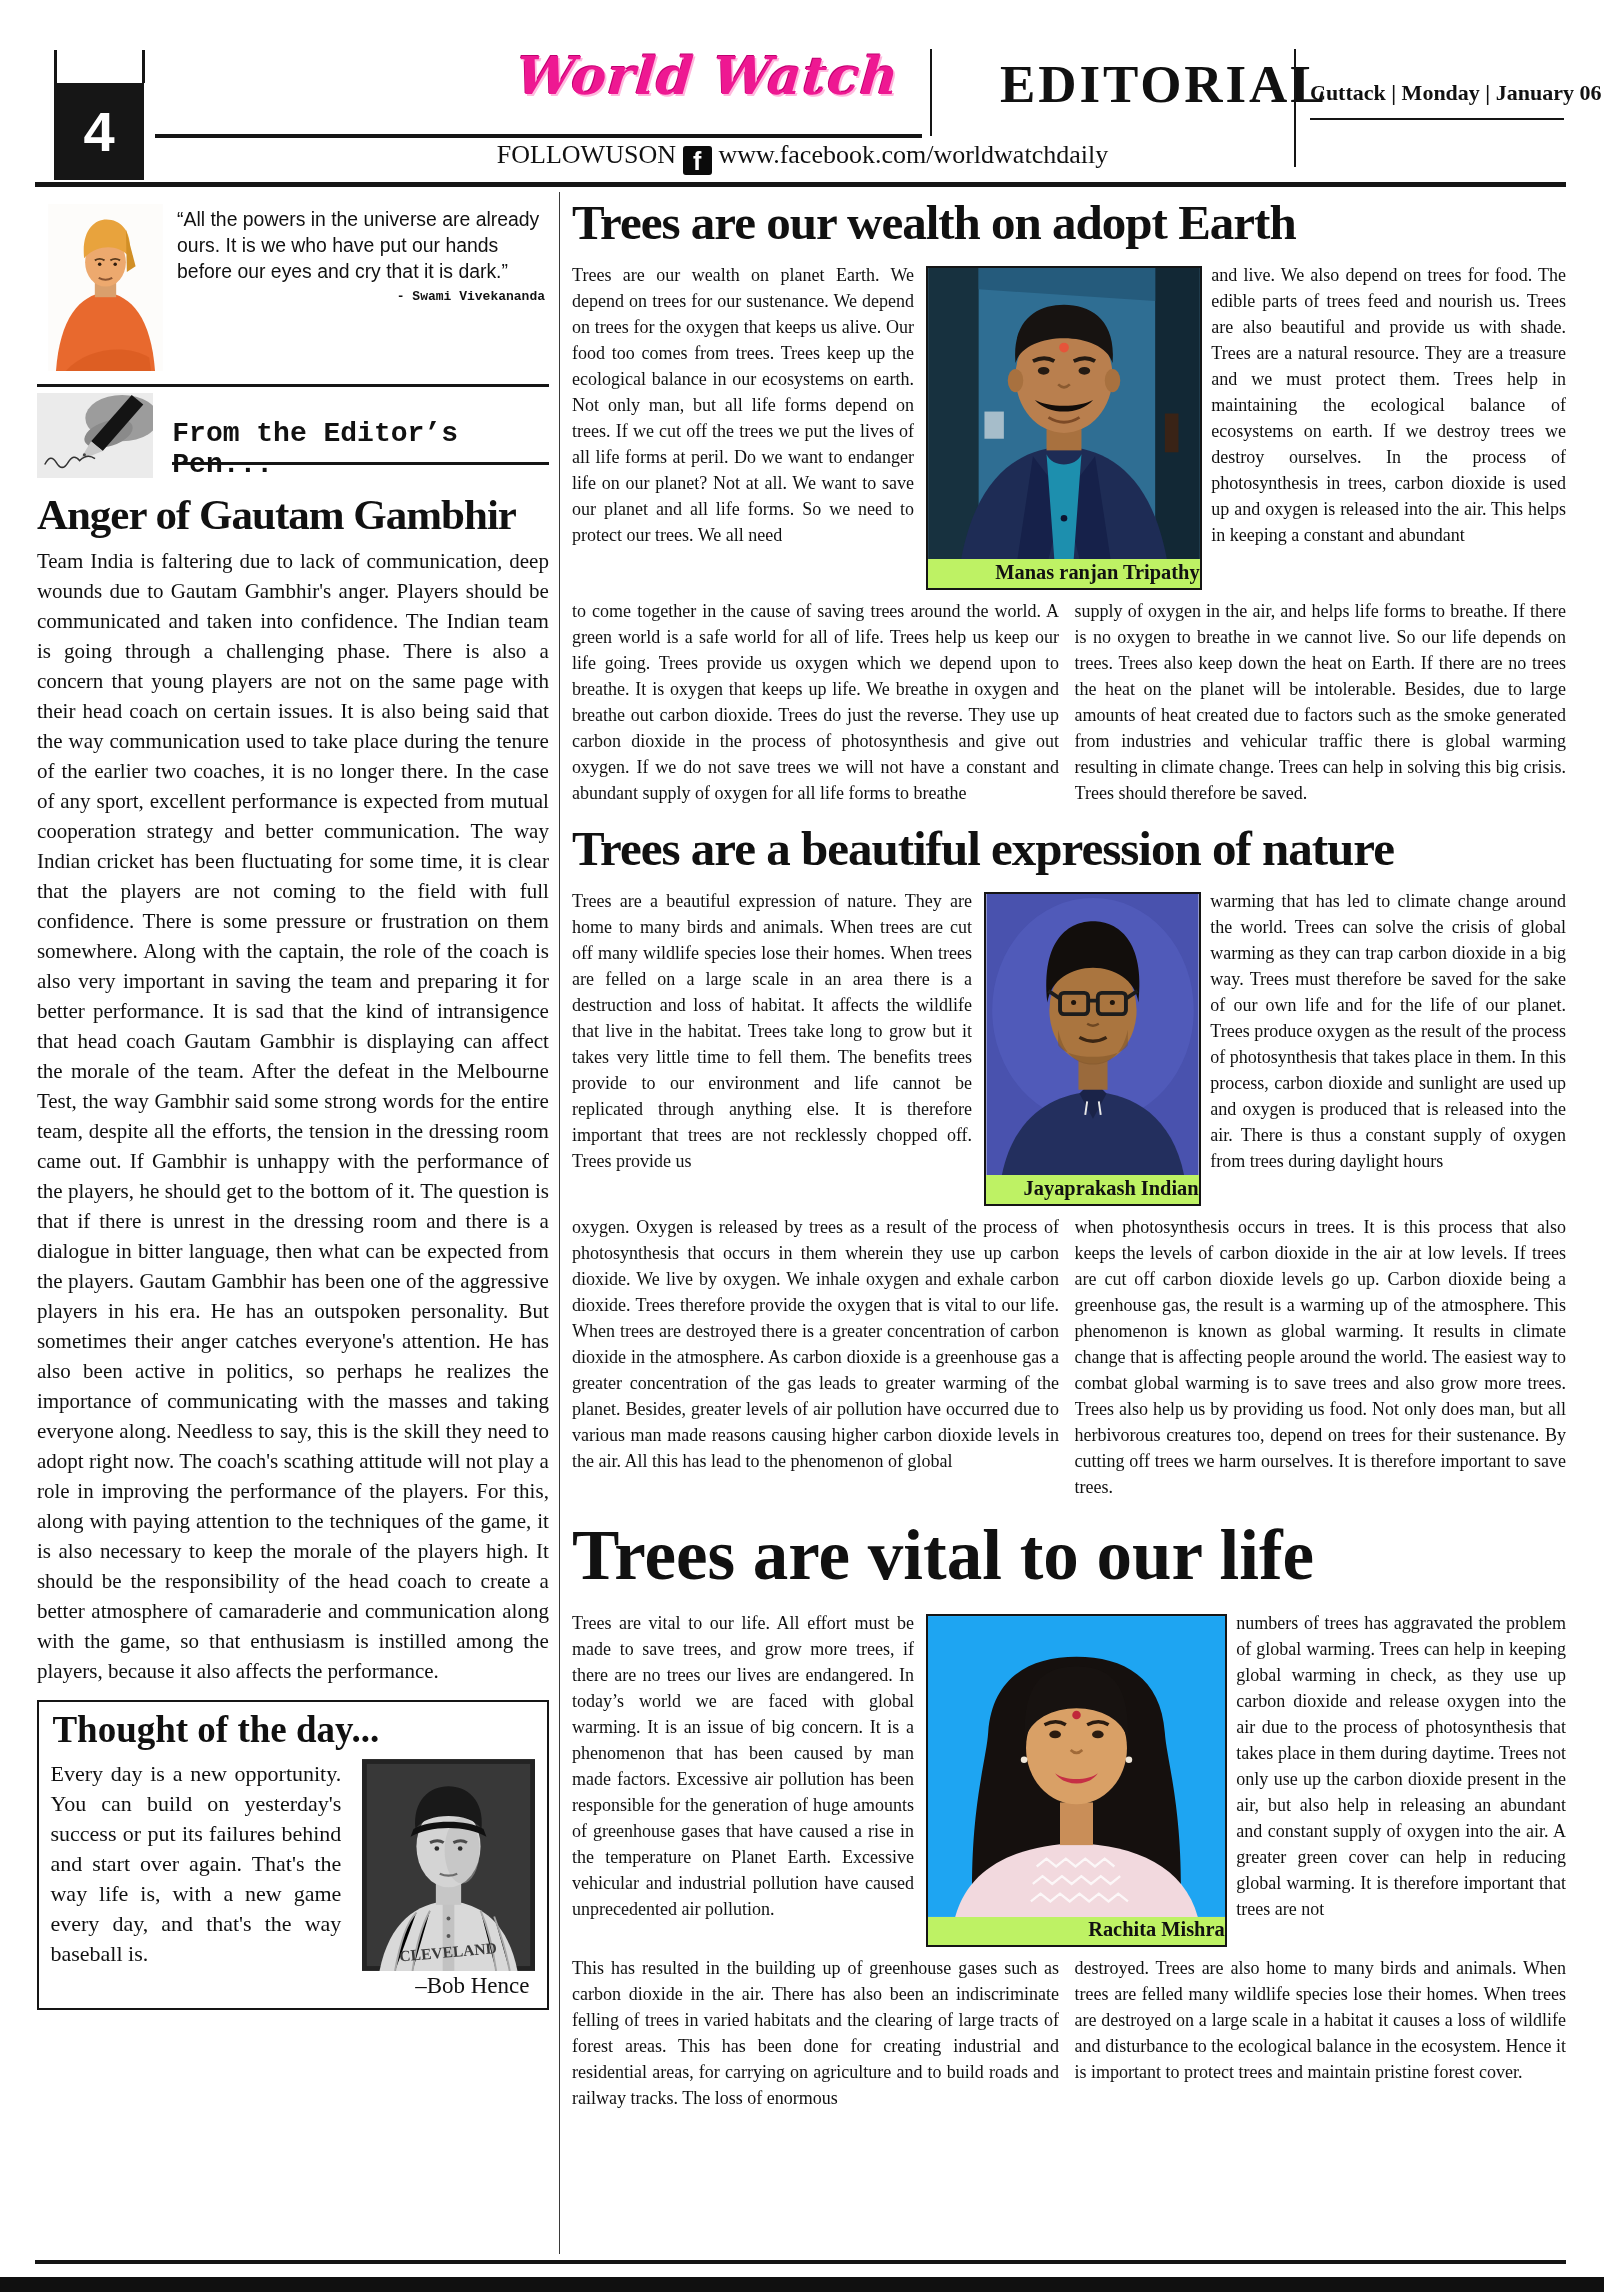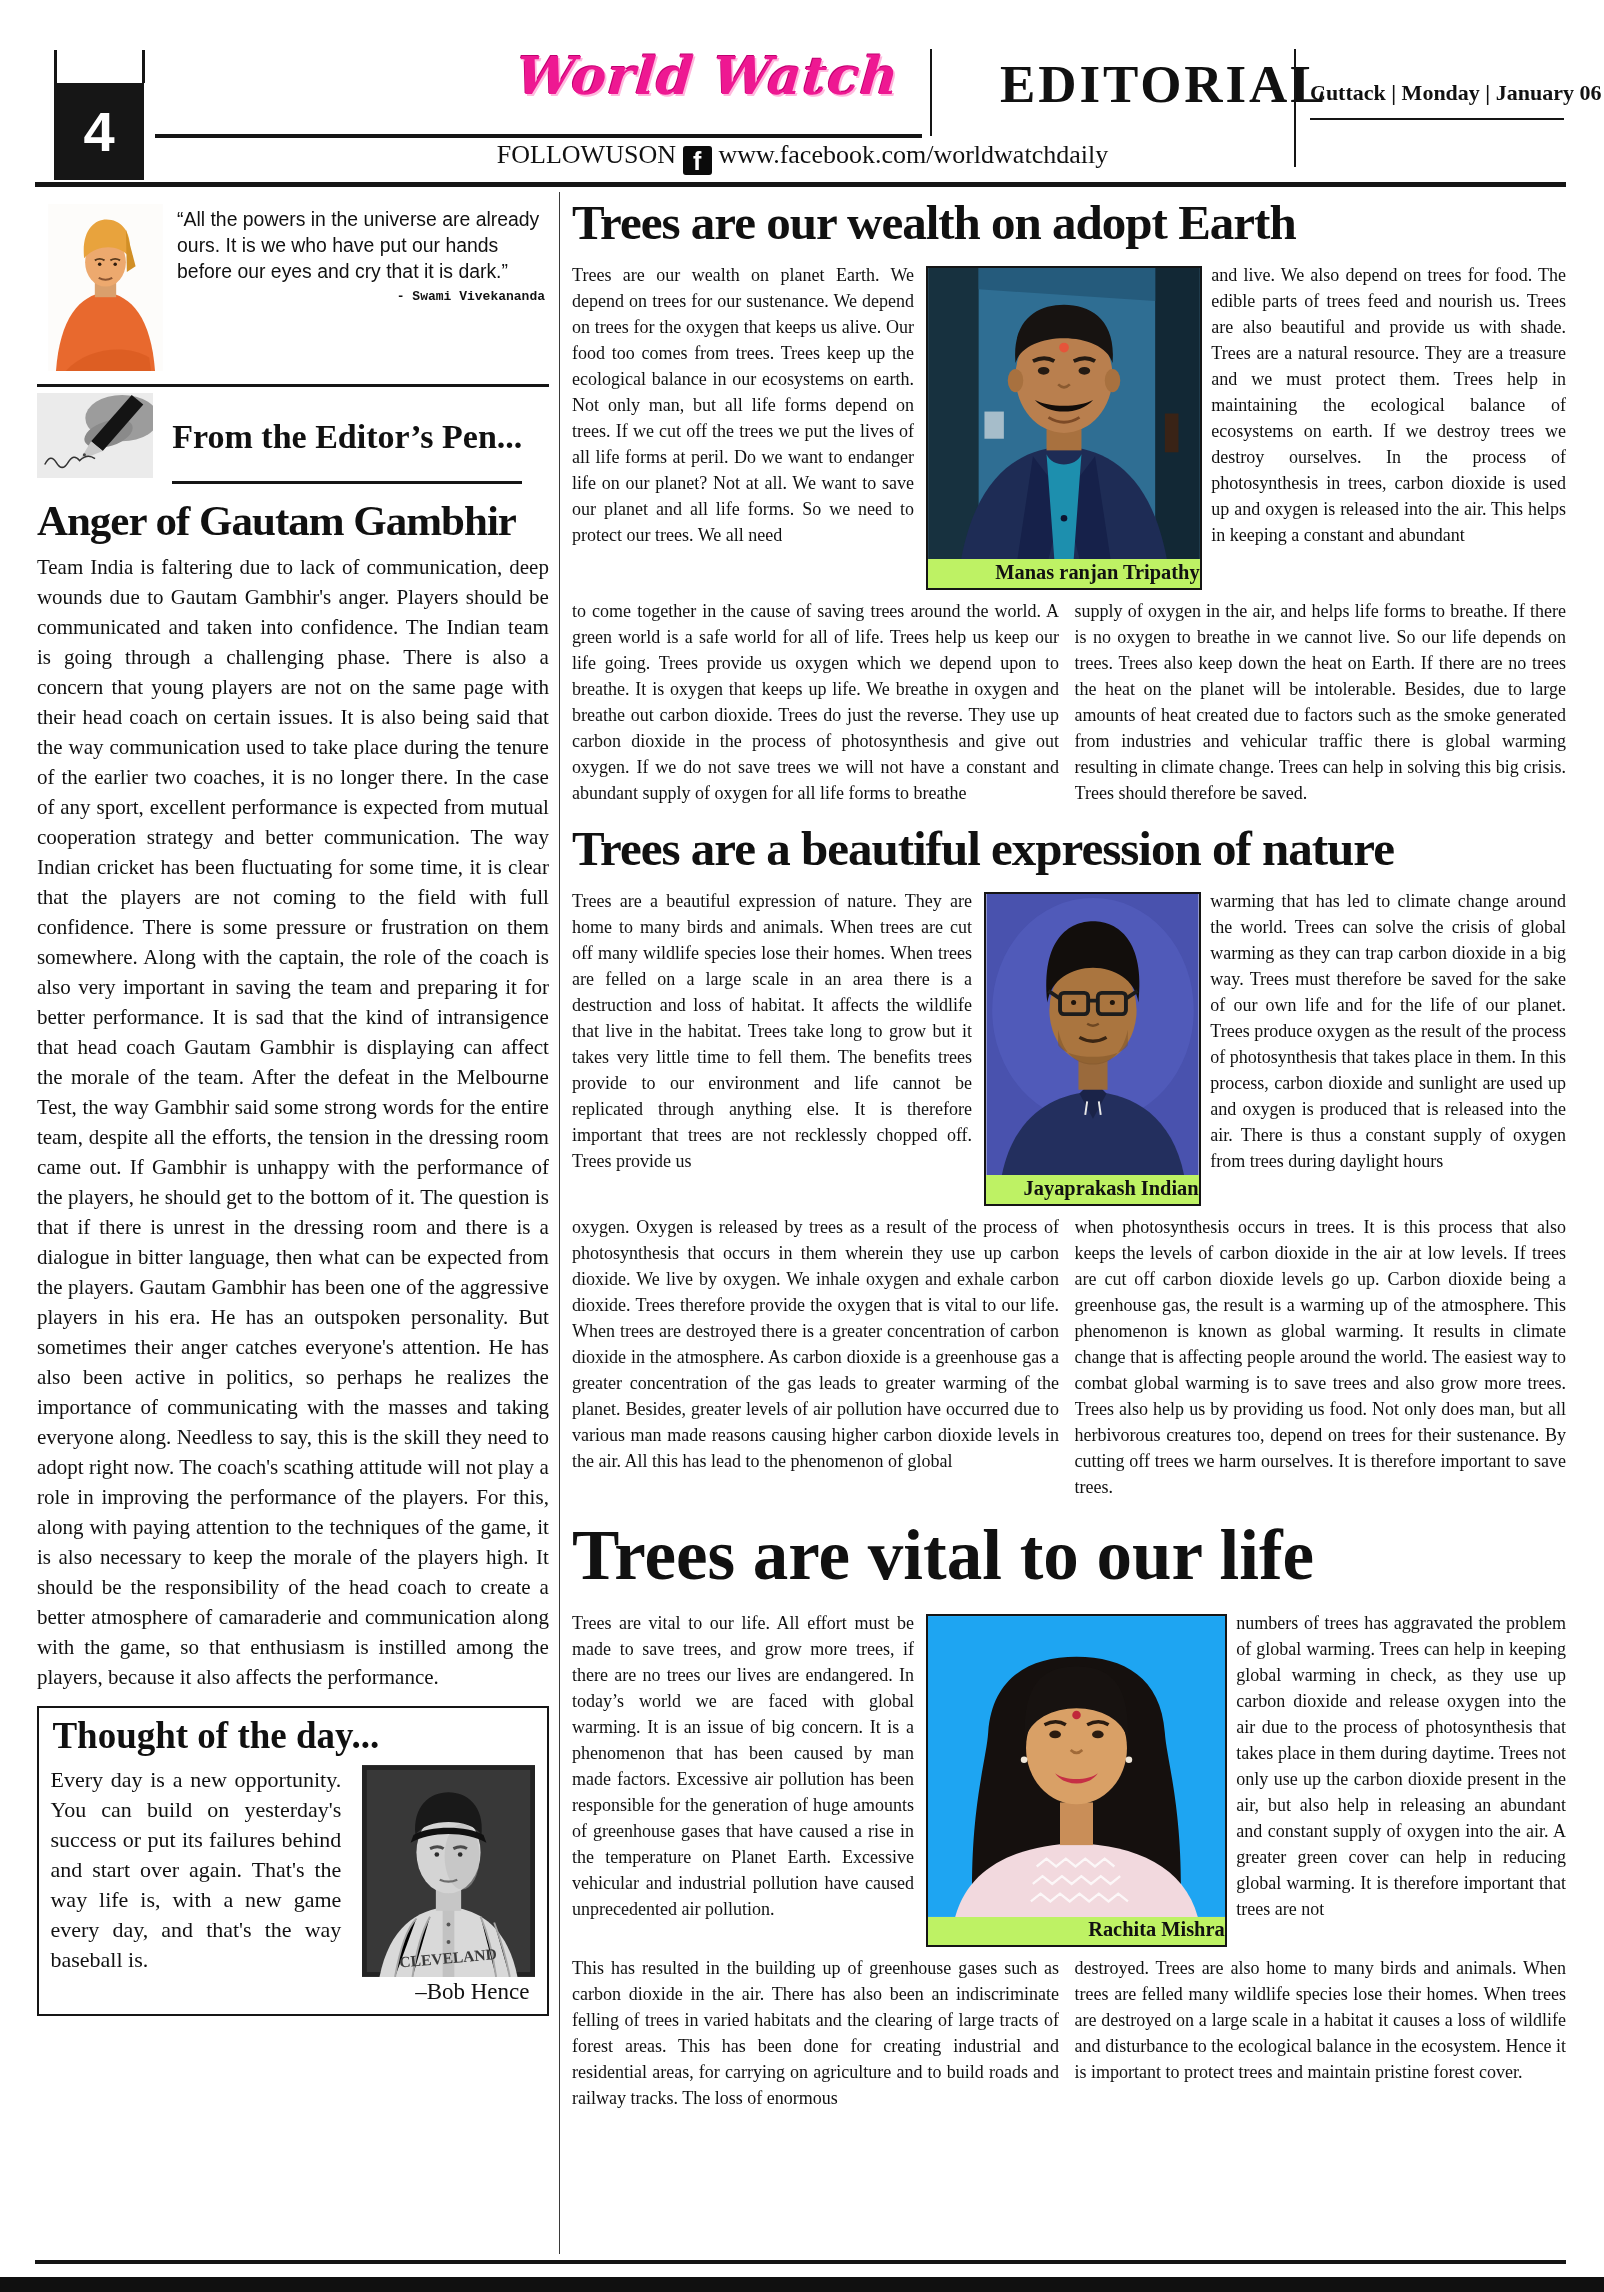--- a/index.html
+++ b/index.html
@@ -34,22 +34,22 @@
   .col-rule{width:1.9px;background:#3a3a3a;flex:none;}
   .main-col{flex:1;padding:0 0 0 11.6px;overflow:hidden;}
   
   .quote-block{display:flex;gap:13.6px;padding:7.8px 0 9.7px 11.6px;}
   .quote-block svg{flex:none;}
   .quote-text{font-family:"Liberation Sans",sans-serif;font-size:19.4px;line-height:26px;padding-top:1.9px;}
   .quote-author{text-align:right;font-weight:bold;font-family:Liberation Mono, monospace;
                 font-size:13px;margin-top:5.8px;padding-right:3.9px;}
   .ed-pen-row{border-top:3.9px solid #151515;margin-top:3.9px;display:flex;gap:19.4px;padding-top:5.8px;}
   .ed-pen-row svg{flex:none;}
-  .ed-pen-label{font-family:Liberation Serif, serif;font-weight:bold;font-size:34px;
-                margin-top:25px;border-bottom:3.9px solid #151515;padding-bottom:24px;height:39px;}
+  .ed-pen-label{font-family:Liberation Mono, monospace;font-weight:bold;font-size:28px;
+                margin-top:25px;border-bottom:3.9px solid #151515;padding-bottom:5px;height:39px;}
   .ed-headline{font-size:43px;font-weight:bold;letter-spacing:-1px;margin:11.6px 0 7.8px 0;}
   .ed-body{font-size:21px;line-height:30px;text-align:justify;}
   .thought-box{border:2.9px solid #151515;margin-top:13.6px;padding:5.8px 11.6px 9.7px;}
   .thought-title{font-size:37px;font-weight:bold;margin:0 0 7.8px 1.9px;}
   .thought-flex{display:flex;gap:21px;}
   .thought-text{font-size:22px;line-height:30px;text-align:justify;}
   .thought-flex svg{flex:none;}
   .thought-author{text-align:right;font-size:23px;margin-top:1.9px;padding-right:5.8px;}
   
   .art h1{font-weight:bold;letter-spacing:-1px;margin:0;}

